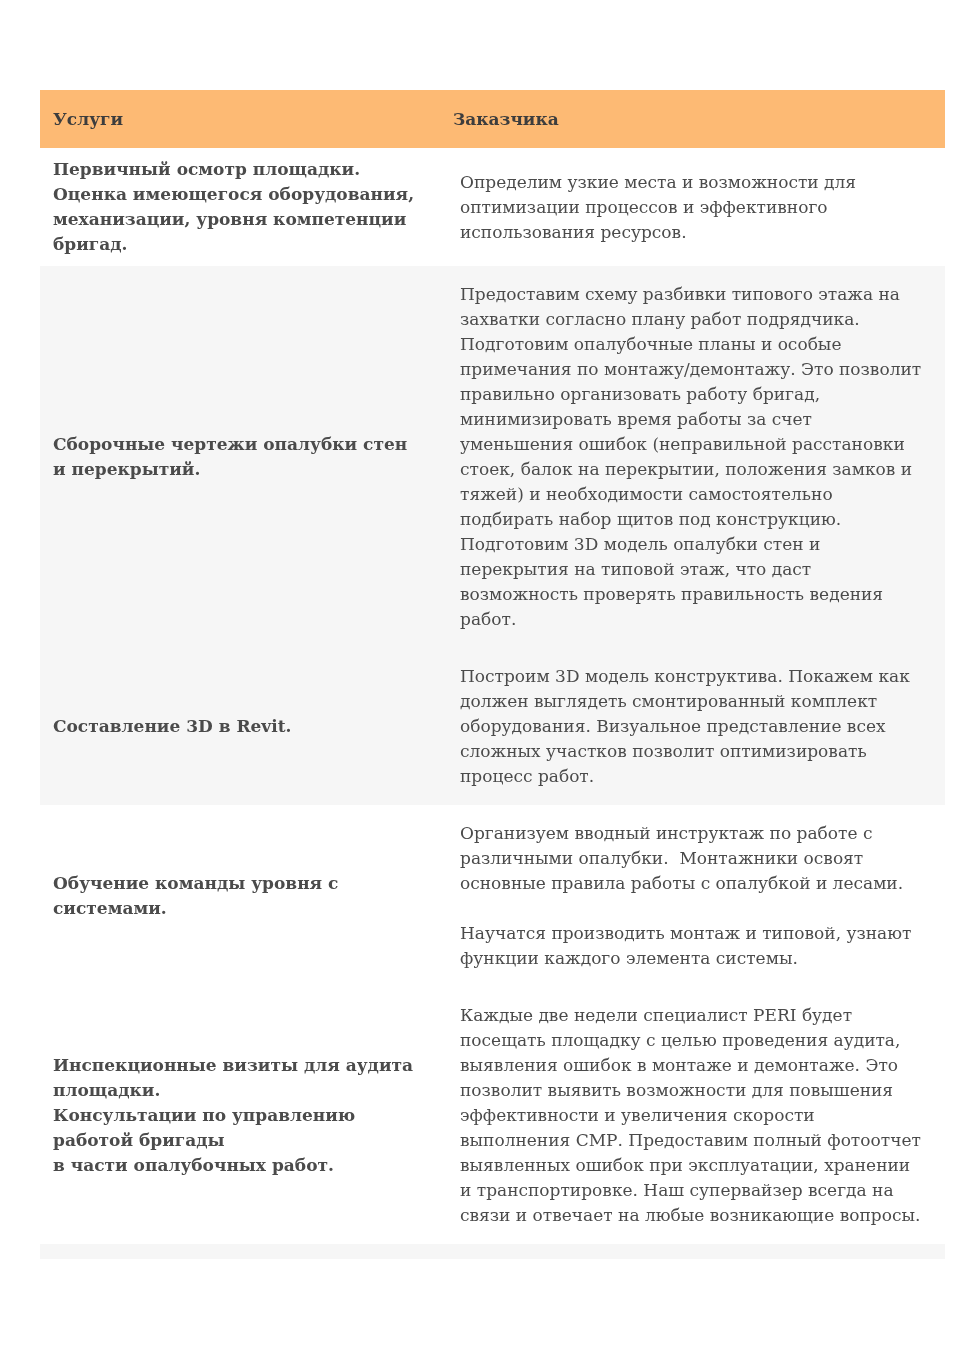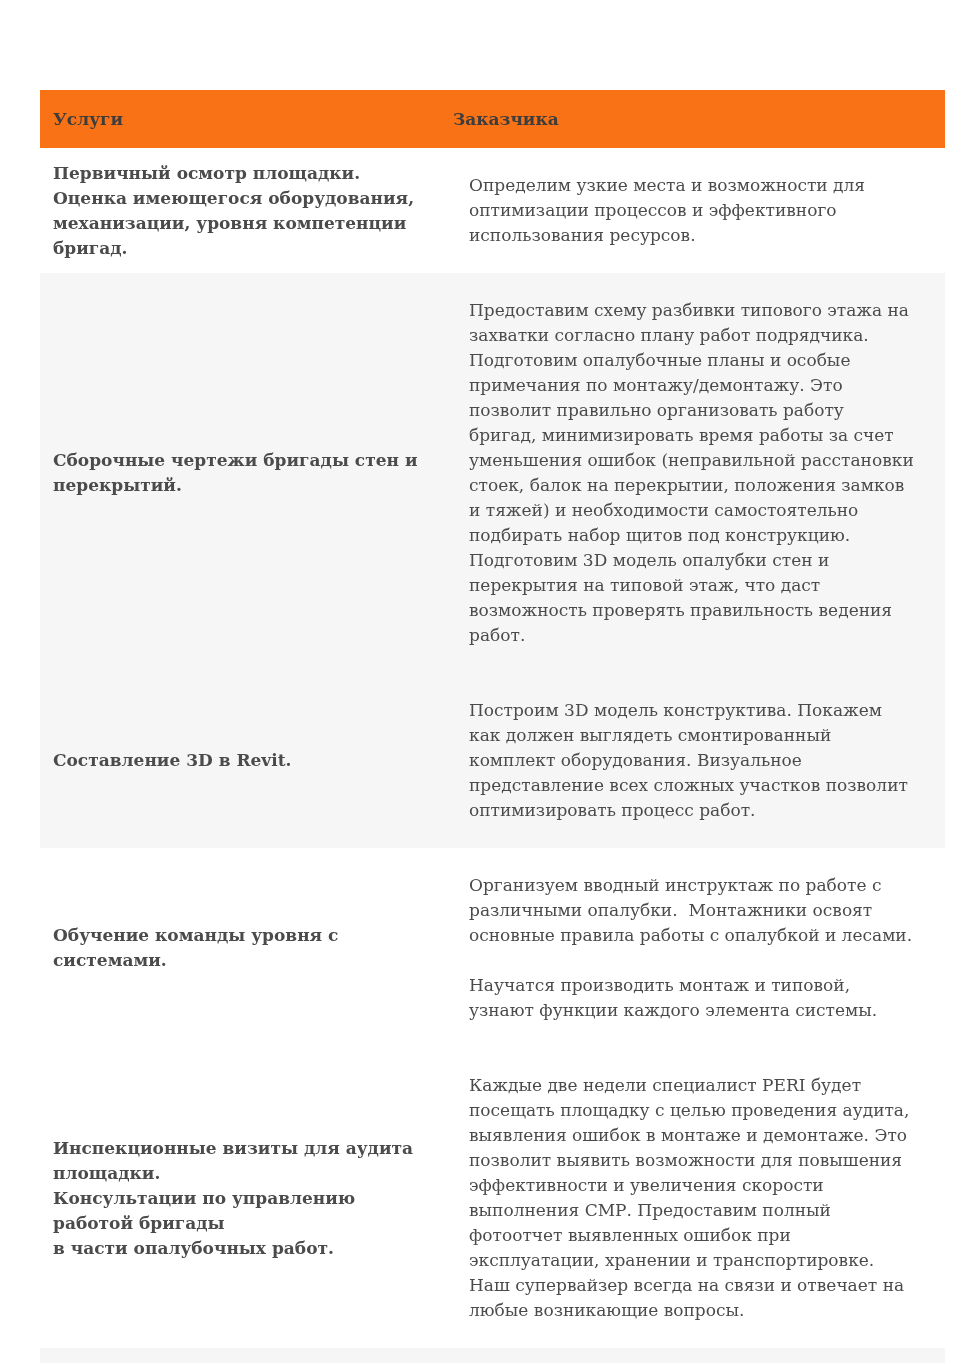--- a/index.html
+++ b/index.html
@@ -24,21 +24,21 @@
     width: 100%;
     table-layout: fixed;
   }
   table.services th,
   table.services td {
     text-align: left;
     vertical-align: middle;
     font-size: 17px;
   }
   table.services thead tr {
-    background: #f97316;
+    background: #fdba74;
     height: 58px;
   }
   table.services th {
     font-weight: bold;
     color: #3d3d3d;
     padding: 0 15px 0 13px;
   }
   table.services th.col-services,
   table.services td.service-cell {
     width: 372px; 
@@ -49,21 +49,21 @@
     color: #4b4b4b;
   }
   table.services tbody tr.striped {
     background: #f6f6f6;
   }
   td.service-cell {
     white-space: pre-line;
     font-weight: bold;
   }
   td.description-cell p {
-    margin: 16px;
+    margin: 7px;
     white-space: pre-wrap;
   }
   td.description-cell p + p {
     margin-top: 25px;
   }
   .bottom-strip {
     height: 15px;
     background: #f6f6f6;
   }
 </style>
@@ -80,21 +80,21 @@
     </thead>
     <tbody id="table-body">
   <tr>
     <td class="service-cell">Первичный осмотр площадки. Оценка имеющегося оборудования, механизации, уровня компетенции бригад.</td>
     <td class="description-cell">
             <p>Определим узкие места и возможности для оптимизации процессов и эффективного использования ресурсов.</p>
           </td>
   </tr>
 
   <tr class="striped">
-    <td class="service-cell">Сборочные чертежи бригады стен и перекрытий.</td>
+    <td class="service-cell">Сборочные чертежи опалубки стен и перекрытий.</td>
     <td class="description-cell">
             <p>Предоставим схему разбивки типового этажа на захватки согласно плану работ подрядчика. Подготовим опалубочные планы и особые примечания по монтажу/демонтажу. Это позволит правильно организовать работу бригад, минимизировать время работы за счет уменьшения ошибок (неправильной расстановки стоек, балок на перекрытии, положения замков и тяжей) и необходимости самостоятельно подбирать набор щитов под конструкцию. Подготовим 3D модель опалубки стен и перекрытия на типовой этаж, что даст возможность проверять правильность ведения работ.</p>
           </td>
   </tr>
 
 
   <tr class="striped">
     <td class="service-cell">Составление 3D в Revit.</td>
     <td class="description-cell">
             <p>Построим 3D модель конструктива. Покажем как должен выглядеть смонтированный комплект оборудования. Визуальное представление всех сложных участков позволит оптимизировать процесс работ.</p>

